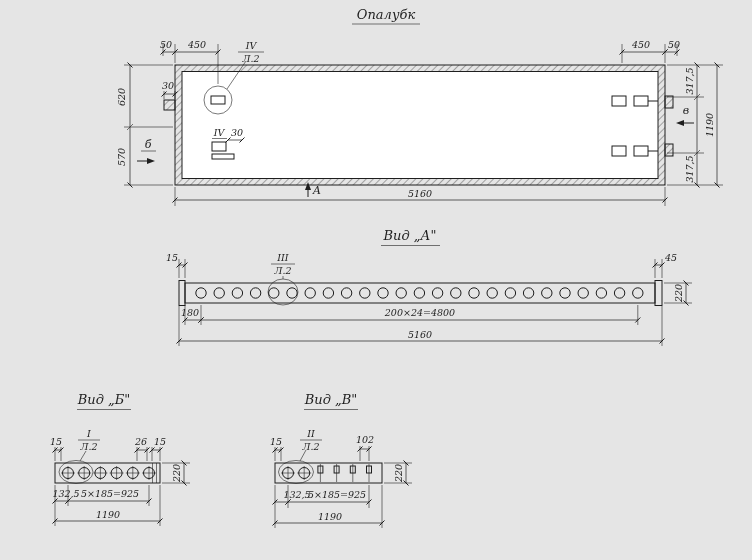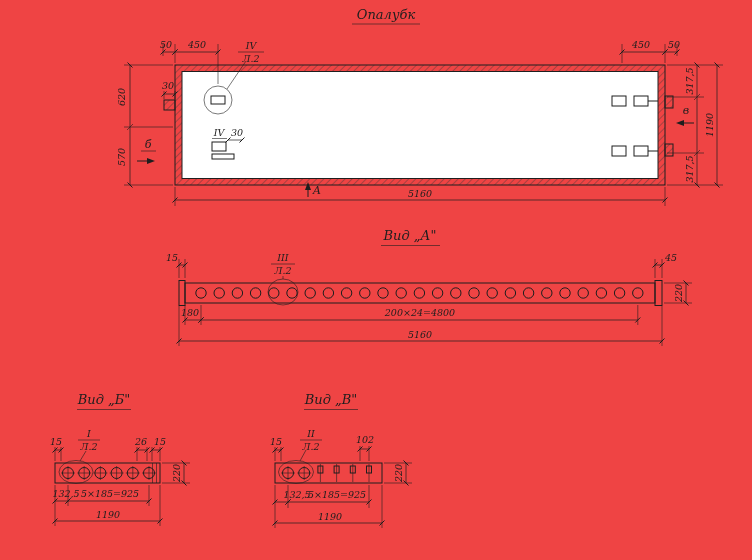--- a/index.html
+++ b/index.html
@@ -1,16 +1,16 @@
 <!DOCTYPE html>
 <html><head>
 <meta charset="utf-8">
 <style>
   html,body{margin:0;padding:0;background:#ffffff;}
-  .sheet{width:752px;height:560px;background:#ef4444;position:relative;overflow:hidden;}
+  .sheet{width:752px;height:560px;background:#e5e5e5;position:relative;overflow:hidden;}
   svg text{font-family:"DejaVu Serif", serif;font-style:italic;fill:#1e1e1e;font-size:9.5px;text-anchor:middle;}
   svg text.big{font-size:13px;}
   svg text.md{font-size:11px;}
   .ln{stroke:#1e1e1e;stroke-width:1;fill:none;}
   .th{stroke:#1e1e1e;stroke-width:.6;fill:none;}
   .dim{stroke:#1e1e1e;stroke-width:.7;fill:none;marker-start:url(#tick);marker-end:url(#tick);}
   .hat{fill:url(#hatch);stroke:#1e1e1e;stroke-width:1;}
   .wh{fill:#ffffff;stroke:#1e1e1e;stroke-width:1;}
   .ar{fill:#1e1e1e;stroke:none;}
 </style>

